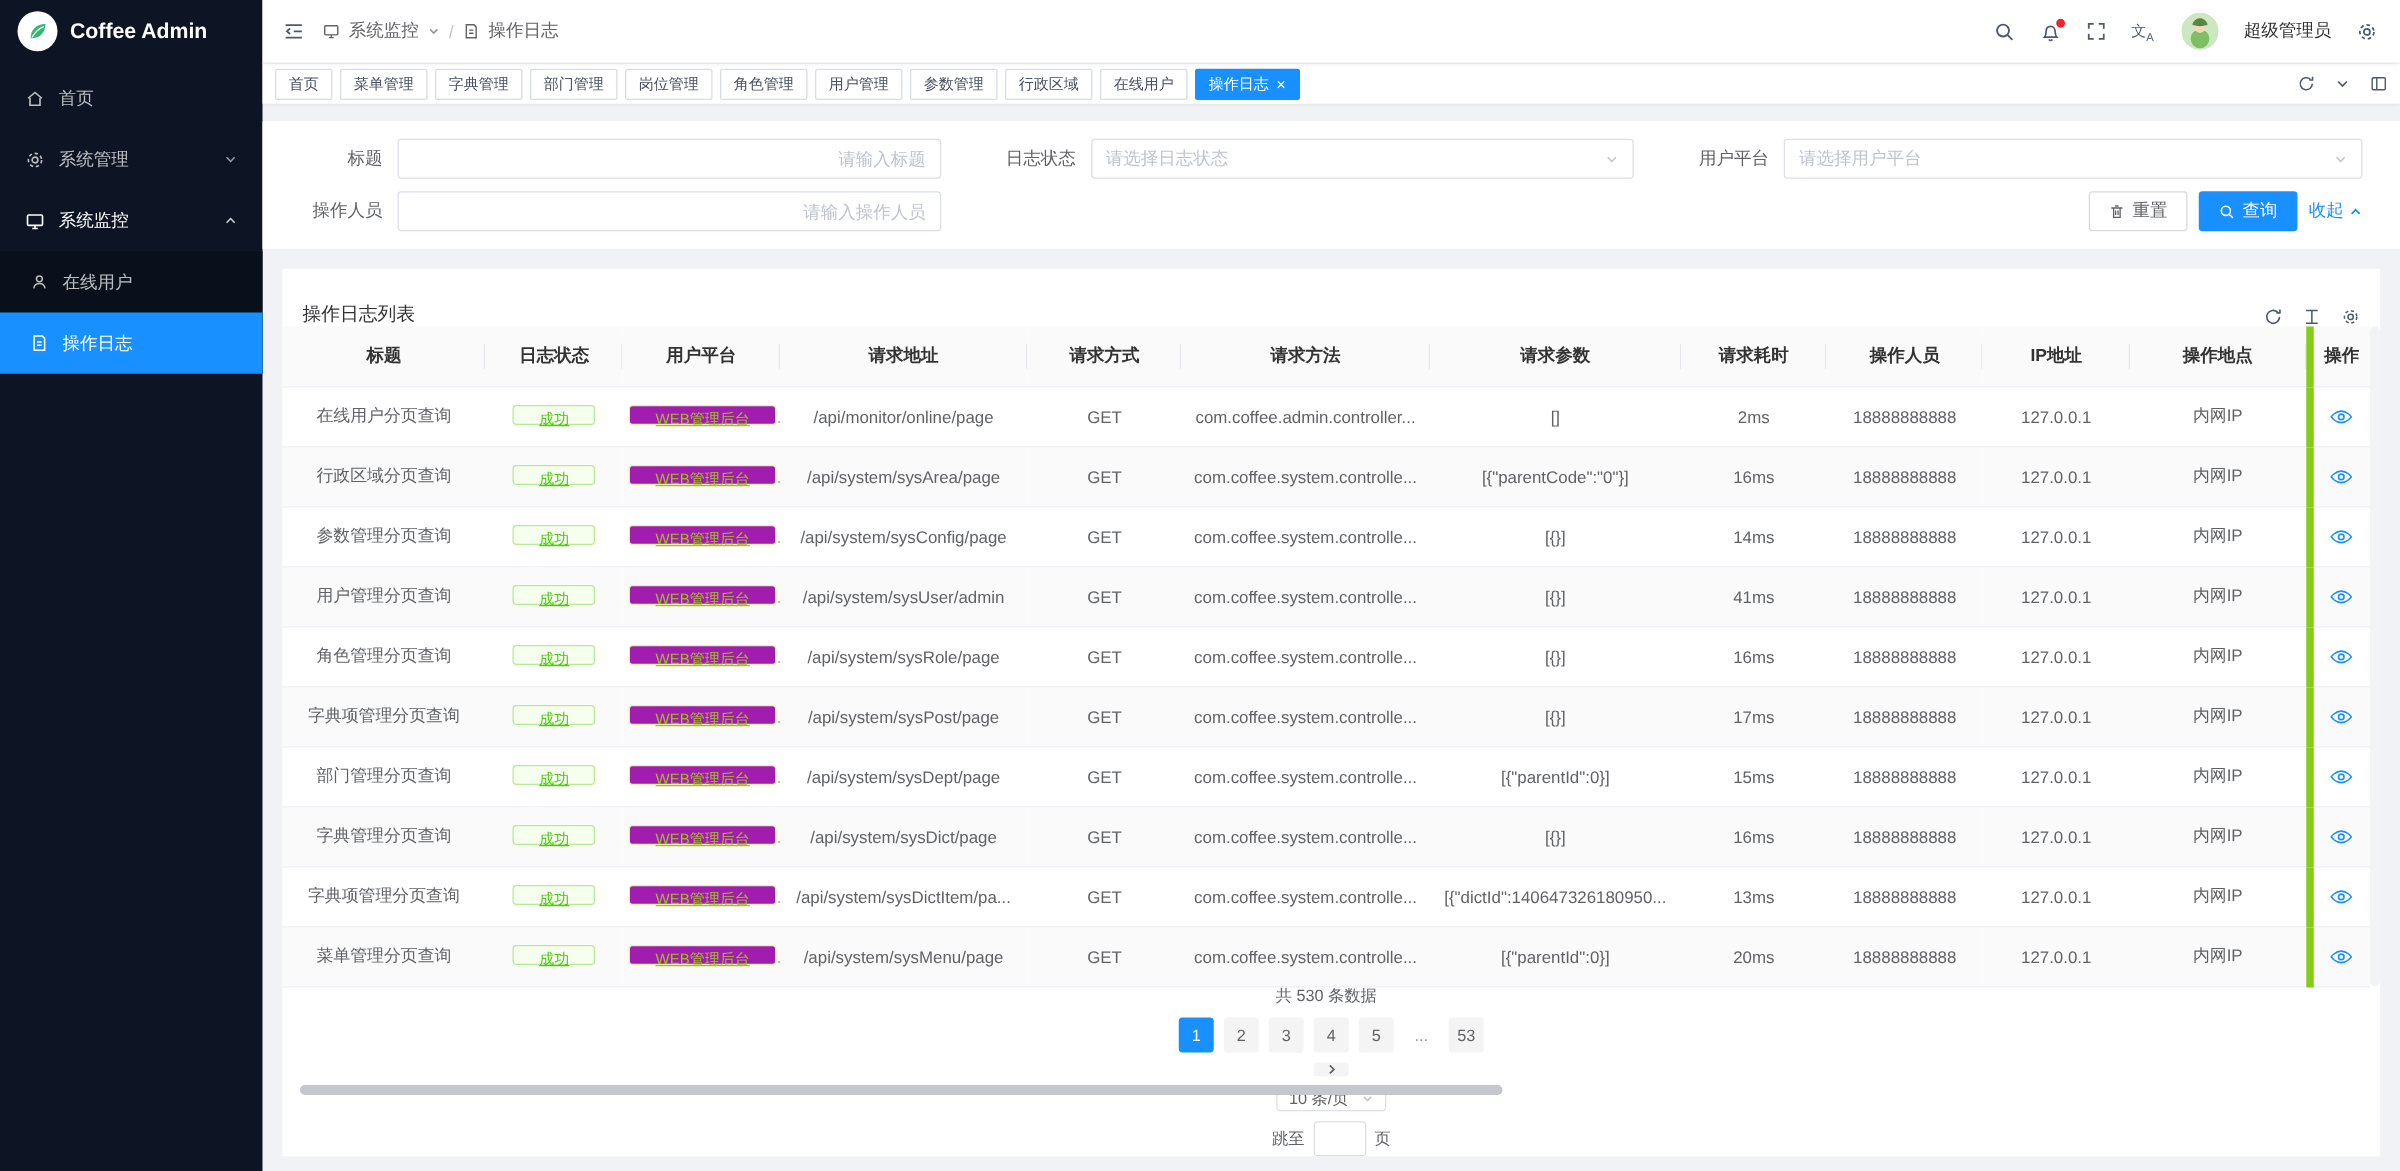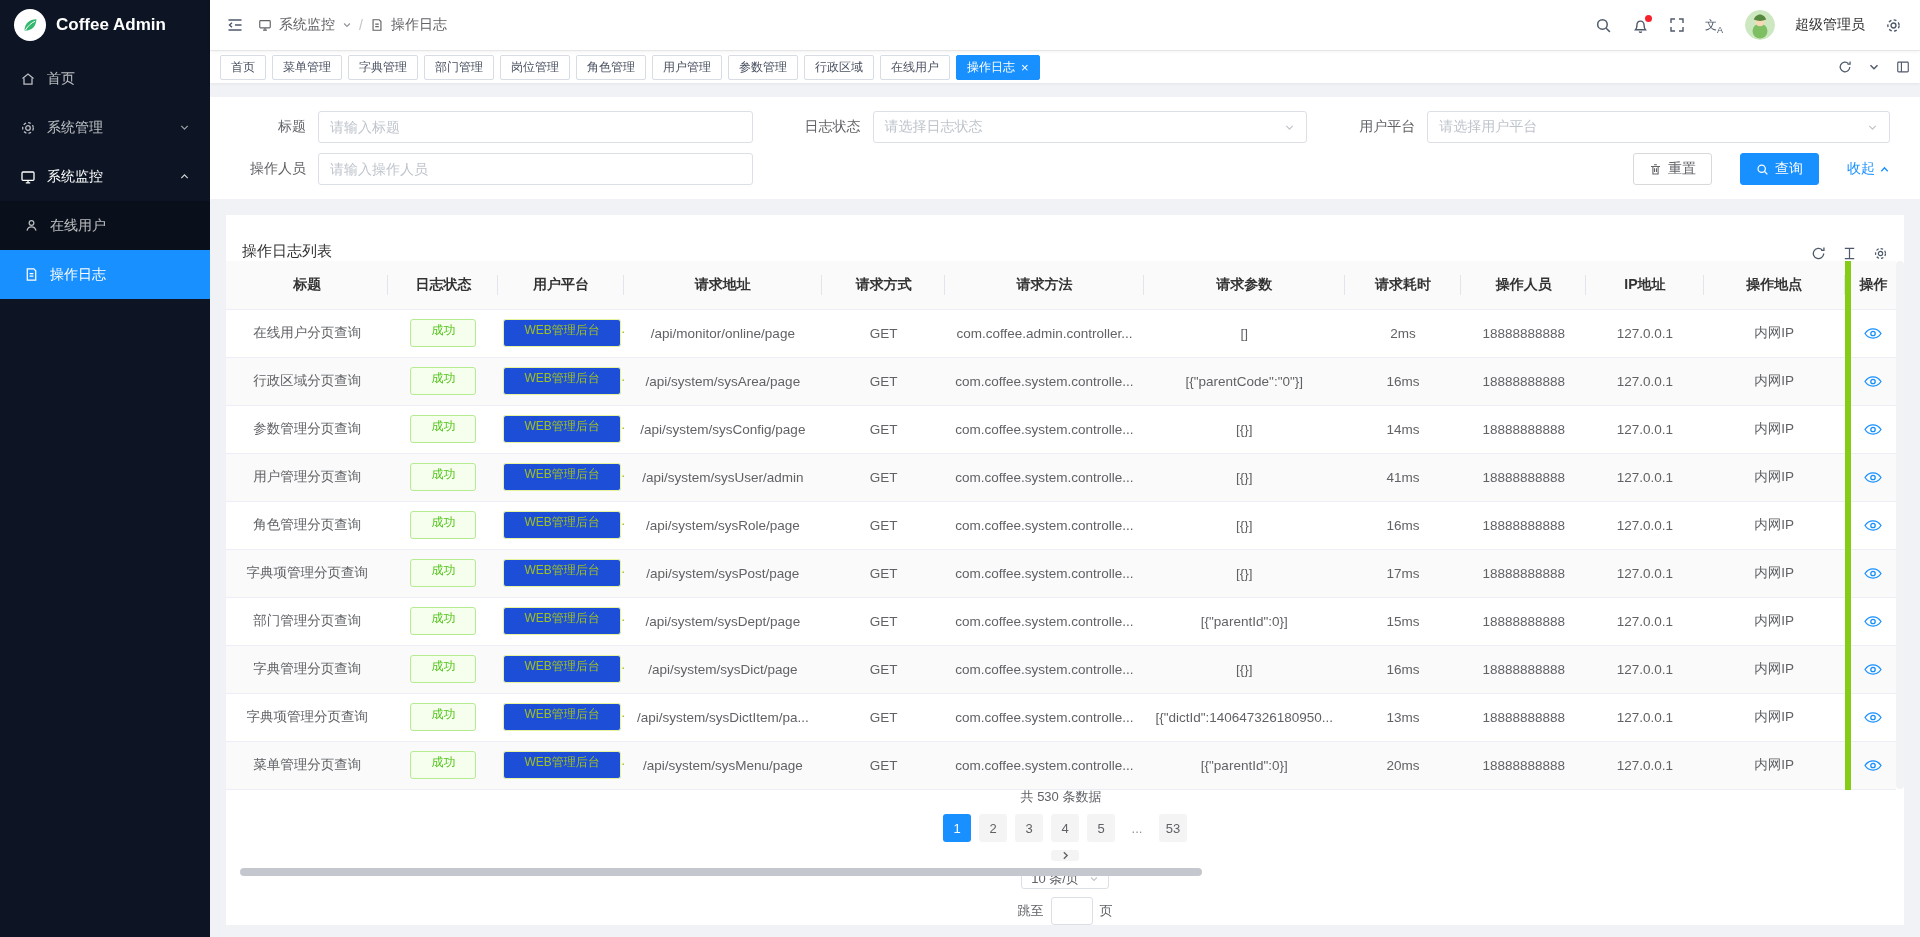--- a/index.html
+++ b/index.html
@@ -43,46 +43,46 @@
   .tab.active { background:#1890ff; border-color:#1890ff; color:#fff; }
   .tab-close { font-size:13px; line-height:1; }
   .tabbar-tools { margin-left:auto; display:flex; align-items:center; gap:16px; color:#606266; }
 
   
   .filter { background:#fff; margin-top:14px; padding:14px 30px 4px 16px; flex-shrink:0; }
   .f-row { display:flex; align-items:center; margin-bottom:10px; }
   .f-item { width:33.33%; display:flex; align-items:center; padding-right:28px; }
   .f-label { width:92px; text-align:right; padding-right:12px; color:#606266; flex-shrink:0; white-space:nowrap; }
   .f-input, .f-select { flex:1; height:32px; border:1px solid #dcdfe6; border-radius:3px; background:#fff; font-size:14px; }
-  .f-input { padding:0 11px; color:#606266; outline:none; font-family:inherit; }
+  .f-input { padding:0 11px; color:#606266; outline:none; font-family:inherit;text-align:right; }
   .f-input::placeholder { color:#bfc4cc; }
   .f-select { display:flex; align-items:center; padding:0 11px; color:#bfc4cc; cursor:pointer; }
   .f-select .chev { margin-left:auto; color:#c0c4cc; }
-  .f-buttons { margin-left:auto; display:flex; align-items:center; gap:28px; }
+  .f-buttons { margin-left:auto; display:flex; align-items:center; gap:9px; }
   .btn { height:32px; padding:0 15px; border-radius:3px; display:flex; align-items:center; gap:6px; cursor:pointer; font-size:14px; white-space:nowrap; }
   .btn-plain { border:1px solid #d9d9d9; background:#fff; color:#606266; }
   .btn-primary { background:#1890ff; border:1px solid #1890ff; color:#fff; }
   .link-collapse { color:#1890ff; display:flex; align-items:center; gap:4px; cursor:pointer; }
 
   
   .card { background:#fff; margin:16px 16px 12px; flex:1; display:flex; flex-direction:column; min-height:0; }
   .card-head { height:46px; display:flex; align-items:flex-end; padding:0 16px; flex-shrink:0; }
   .card-title { font-size:15px; font-weight:500; color:#303133; }
   .card-tools { margin-left:auto; display:flex; align-items:center; gap:16px; color:#5f6368; }
 
   .table-area { flex:1; position:relative; overflow:hidden; padding:0 8px 0 0; min-height:0; }
   table { width:100%; border-collapse:collapse; table-layout:fixed; }
   th { height:48px; font-weight:bold; color:#333; font-size:14px; background:#fafafa; border-bottom:1px solid #ebeef5; position:relative; white-space:nowrap; overflow:hidden; }
   th:not(:last-child)::after { content:""; position:absolute; right:0; top:14px; bottom:14px; width:1px; background:#e2e5ec; }
   td { height:48px; text-align:center; color:#606266; border-bottom:1px solid #ebeef5; white-space:nowrap; overflow:hidden; text-overflow:ellipsis; padding:0 5px; font-size:13.5px; }
   tr.striped td { background:#fafafa; }
   .fixed-col { border-left:6px solid #84cc16; box-shadow:-6px 0 8px -6px rgba(0,0,0,.15); }
-  .tag { display:inline-block; height:28px; line-height:20px; padding:0 20px; font-size:12px; border-radius:3px; border:1px solid; }
+  .tag { display:inline-block; height:16px; line-height:20px; padding:0 20px; font-size:12px; border-radius:3px; border:1px solid;text-decoration:underline; }
   .tag-success { color:#52c41a; background:#f6ffed; border-color:#b7eb8f; }
-  .tag-lime { color:#a0c020; background:#1d4ed8; border-color:#e8f3a0; }
+  .tag-lime { color:#a0c020; background:#a21caf; border-color:#e8f3a0; }
   .action-cell { cursor:pointer; }
   .action-cell svg { margin:0 auto; }
   .v-scroll { position:absolute; top:0; right:0; width:8px; height:528px; background:#f2f3f5; border-radius:4px; }
 
   .h-scroll { height:10px; margin:2px 10px; flex-shrink:0; position:relative; }
   .h-thumb { position:absolute; left:4px; top:1px; height:8px; width:58%; background:#c4c7ce; border-radius:4px; cursor:pointer; }
 
   
   .pager { height:46px; display:flex; align-items:center; justify-content:flex-end; gap:8px; padding:0 16px; flex-shrink:0; font-size:13px; color:#606266;flex-direction:column; }
   .page-total { margin-right:8px; }

